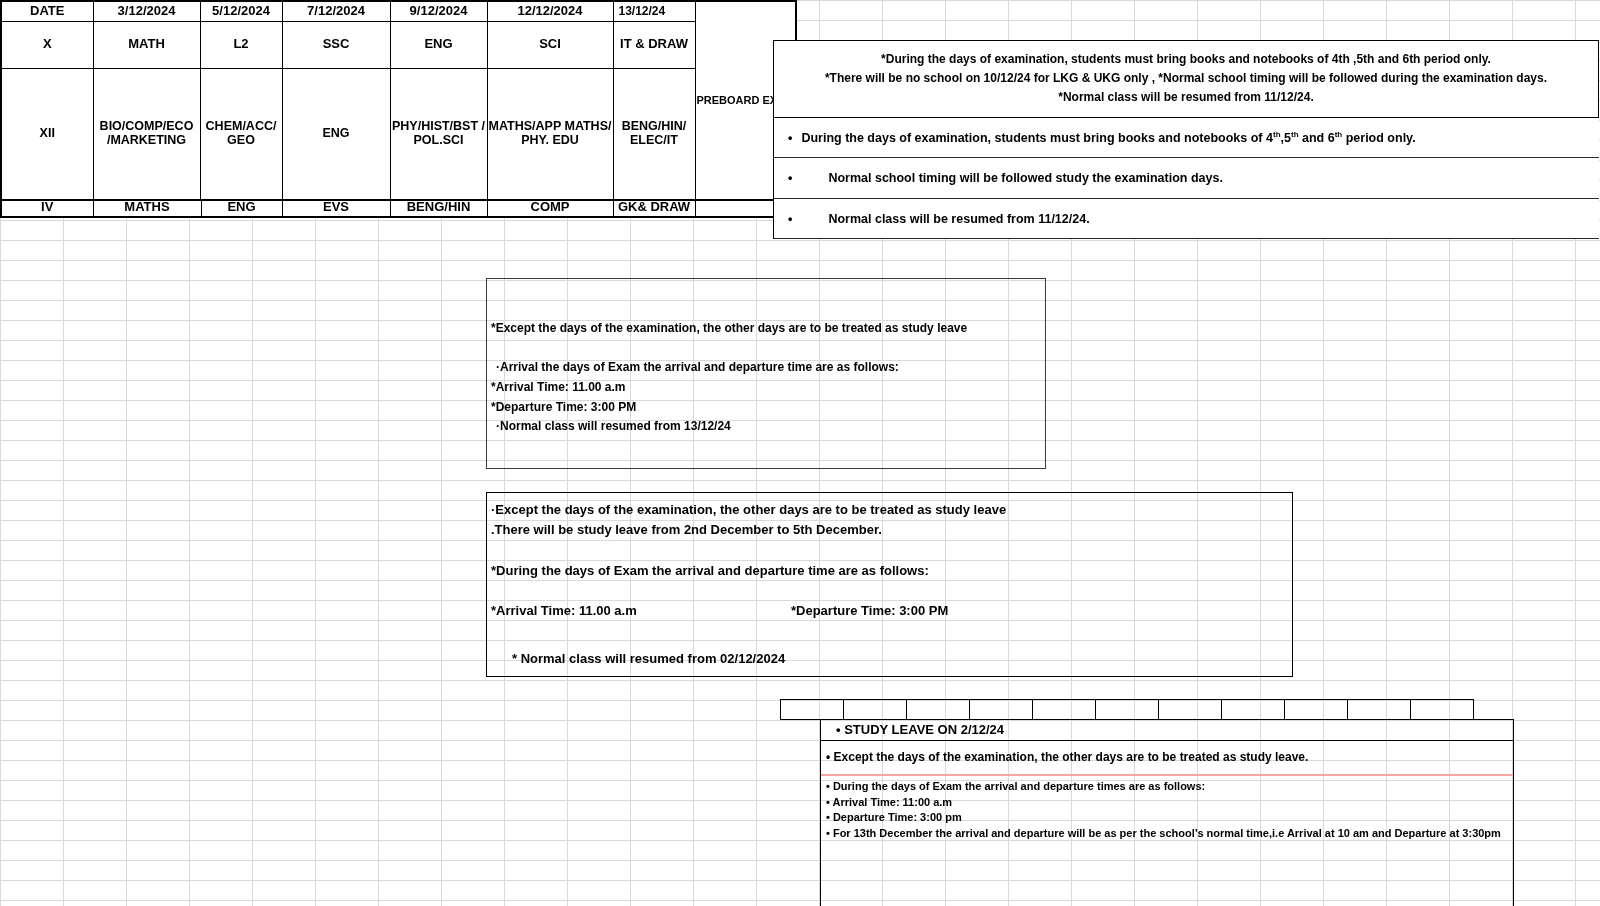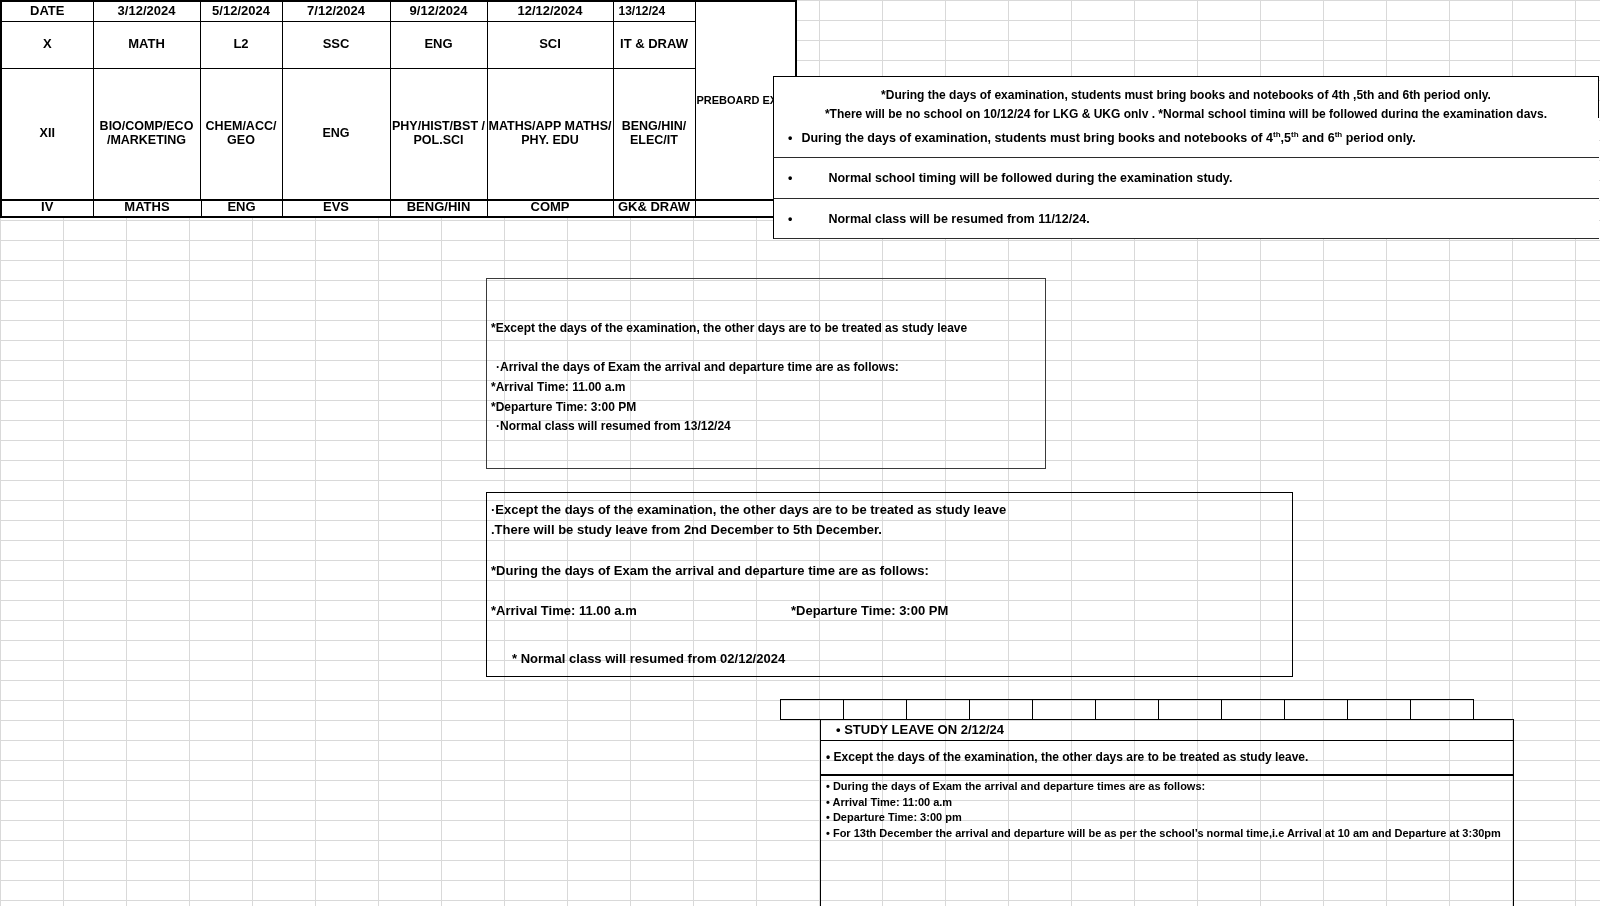--- a/index.html
+++ b/index.html
@@ -27,39 +27,39 @@
   #t3 .examcell{white-space:nowrap;font-size:12.5px;}
   
   #t4{left:0;top:699;}
   #t4 td{font-size:13px;}
   #t4 .small-date{font-size:12px;text-align:left;padding-left:5px;}
   #t4 .xiirow td{font-size:12.5px;}
   #t4 .preboard{font-size:11px;white-space:nowrap;}
   
   .abs{position:absolute;z-index:3;box-sizing:border-box;}
   #box1{left:773px;top:40px;width:826px;height:78px;background:#fff;border:1px solid #000;
-        text-align:center;font-size:12px;padding-top:9px;line-height:19px;margin-top:36px;}
+        text-align:center;font-size:12px;padding-top:9px;line-height:19px;}
   .pbrow{left:773px;width:826px;background:#fff;border-left:1px solid #000;border-bottom:1px solid #2b2b2b;
          display:flex;align-items:center;font-size:12.5px;}
   #pb1{top:118px;height:40px;}
   #pb2{top:158px;height:41px;}
   #pb3{top:199px;height:40px;}
   .pbrow .bullet{margin-left:14px;}
   .pbrow .gap{margin-left:36px;}
   #pb1 .tight{margin-left:9px;}
   sup{font-size:8px;font-weight:700;}
   #box2{left:486px;top:278px;width:560px;height:191px;border:1px solid #3a3a3a;font-size:12px;}
   #box2 .nline{position:absolute;left:4px;white-space:nowrap;}
   #box3{left:486px;top:492px;width:807px;height:185px;border:1px solid #000;font-size:13px;}
   #box3 .nline{position:absolute;left:4px;white-space:nowrap;}
   #blankrow4{left:780px;top:699px;width:694px;height:21px;border:1px solid #000;
              background-image:repeating-linear-gradient(to right,transparent 0 62px,#000 62px 63px);}
   #box4{left:820px;top:719px;width:694px;height:212px;border:1px solid #000;}
   #box4 .hdr{height:20px;line-height:20px;border-bottom:1px solid #000;font-size:13px;padding-left:15px;}
-  #box4 .exc{height:33px;line-height:33px;border-bottom:2px solid #000000;font-size:12px;padding-left:5px;}
+  #box4 .exc{height:33px;line-height:33px;border-bottom:2px solid #fca5a5;font-size:12px;padding-left:5px;}
   #box4 .blk{padding:3px 8px 0 5px;font-size:11px;line-height:15.5px;}
 </style>
 </head>
 <body>
 
 <div id="canvas">
   <div id="grid"></div>
 
   <table id="t1">
     <colgroup>
@@ -145,21 +145,21 @@
     <div>*There will be no school on 10/12/24 for LKG &amp; UKG only ,  *Normal school timing will be followed during the examination days.</div>
     <div>*Normal class will be resumed from 11/12/24.</div>
   </div>
 
   <div id="pb1" class="pbrow abs">
     <span class="bullet">•</span>
     <span class="tight"><span> During the days of examination, students must bring books and notebooks of 4</span><sup>th</sup><span>,5</span><sup>th</sup><span> and 6</span><sup>th</sup><span> period only.</span></span>
   </div>
   <div id="pb2" class="pbrow abs">
     <span class="bullet">•</span>
-    <span class="gap">Normal school timing will be followed during the examination study.</span>
+    <span class="gap">Normal school timing will be followed study the examination days.</span>
   </div>
   <div id="pb3" class="pbrow abs">
     <span class="bullet">•</span>
     <span class="gap">Normal class will be resumed from 11/12/24.</span>
   </div>
 
   <table id="t2">
     <colgroup>
         <col style="width:93px">
         <col style="width:107px">

